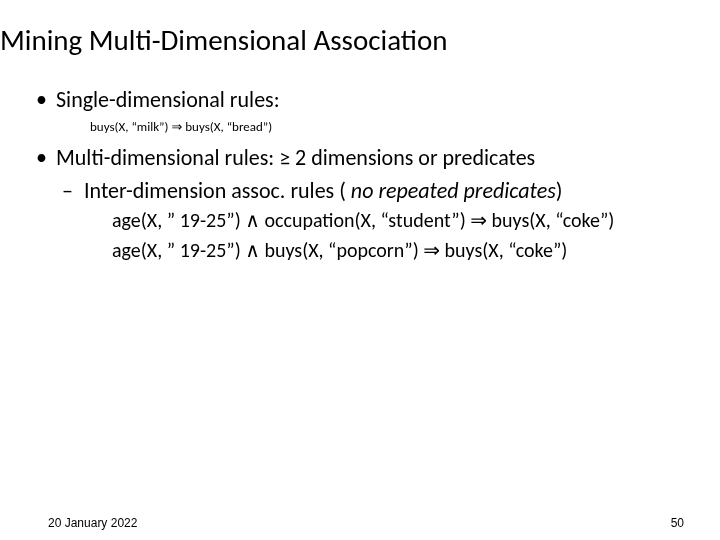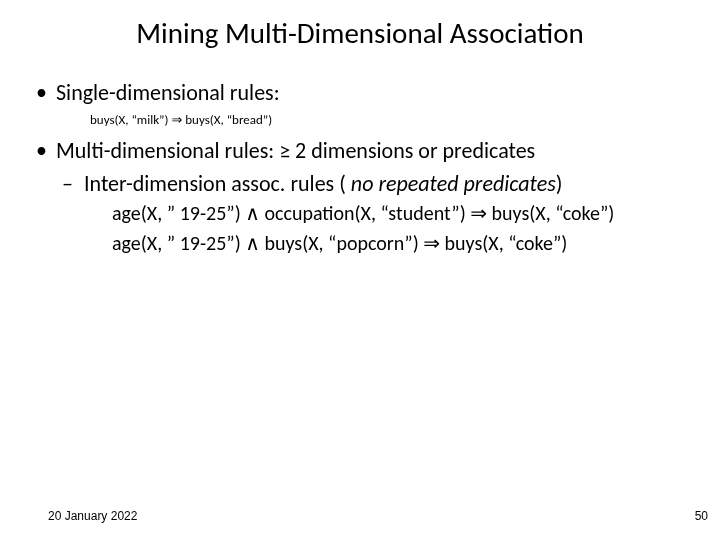--- a/index.html
+++ b/index.html
@@ -1,28 +1,28 @@
 <!DOCTYPE html>
 <html><head>
 <meta charset="utf-8">
 <style>
   * { margin: 0; padding: 0; box-sizing: border-box; }
   html, body { width: 720px; height: 540px; background: #fff; font-family: Calibri, "Segoe UI", Arial, sans-serif; color: #000; }
   .slide { position: relative; width: 720px; height: 540px; padding: 0; }
-  .title { font-size: 29px; font-weight: 400; text-align: center; margin-top: 15px; margin-bottom: 28px; letter-spacing: 0px; }
+  .title { font-size: 29px; font-weight: 400; text-align: left; margin-top: 22px; margin-bottom: 28px; letter-spacing: 0px; }
   .content { padding-left: 30px; padding-right: 21px; }
   .bullet1 { font-size: 22px; margin-bottom: 6px; margin-top: 8px; position: relative; padding-left: 26px; }
   .bullet1::before { content: "•"; position: absolute; left: 6px; top: 0; }
   .rule1 { font-size: 13px; padding-left: 60px; margin-bottom: 10px; }
   .bullet2 { font-size: 22px; position: relative; padding-left: 54px; margin-bottom: 4px; margin-top: 4px; }
   .bullet2::before { content: "–"; position: absolute; left: 32px; top: 0; }
   .rule2 { font-size: 20px; padding-left: 82px; margin-bottom: 6px; }
   .italic { font-style: italic; }
   .footer-date { position: absolute; left: 48px; bottom: 32px; font-size: 12px; font-family: Arial, sans-serif; text-align: right; }
-  .footer-num  { position: absolute; right: 12px; bottom: 32px; font-size: 12px; font-family: Arial, sans-serif; }
+  .footer-num  { position: absolute; right: 36px; bottom: 32px; font-size: 12px; font-family: Arial, sans-serif; }
 </style>
 </head>
 <body>
 <div class="slide">
 
   <div class="title">Mining Multi-Dimensional Association</div>
 
   <div class="content">
 
     <div class="bullet1">Single-dimensional rules:</div>

